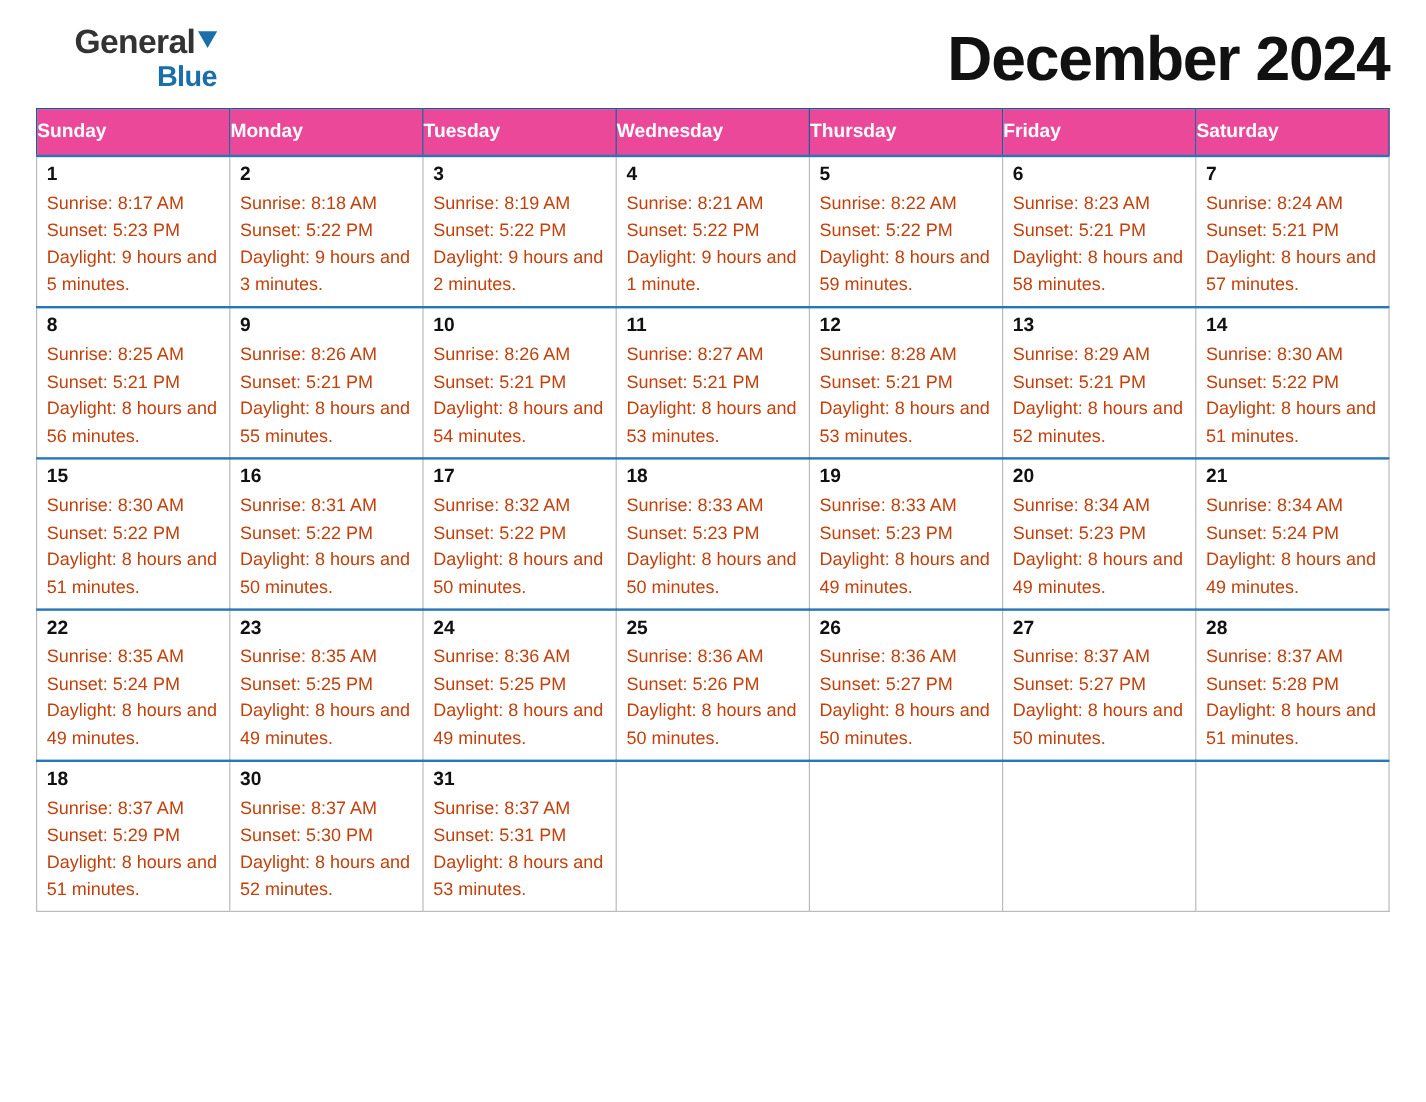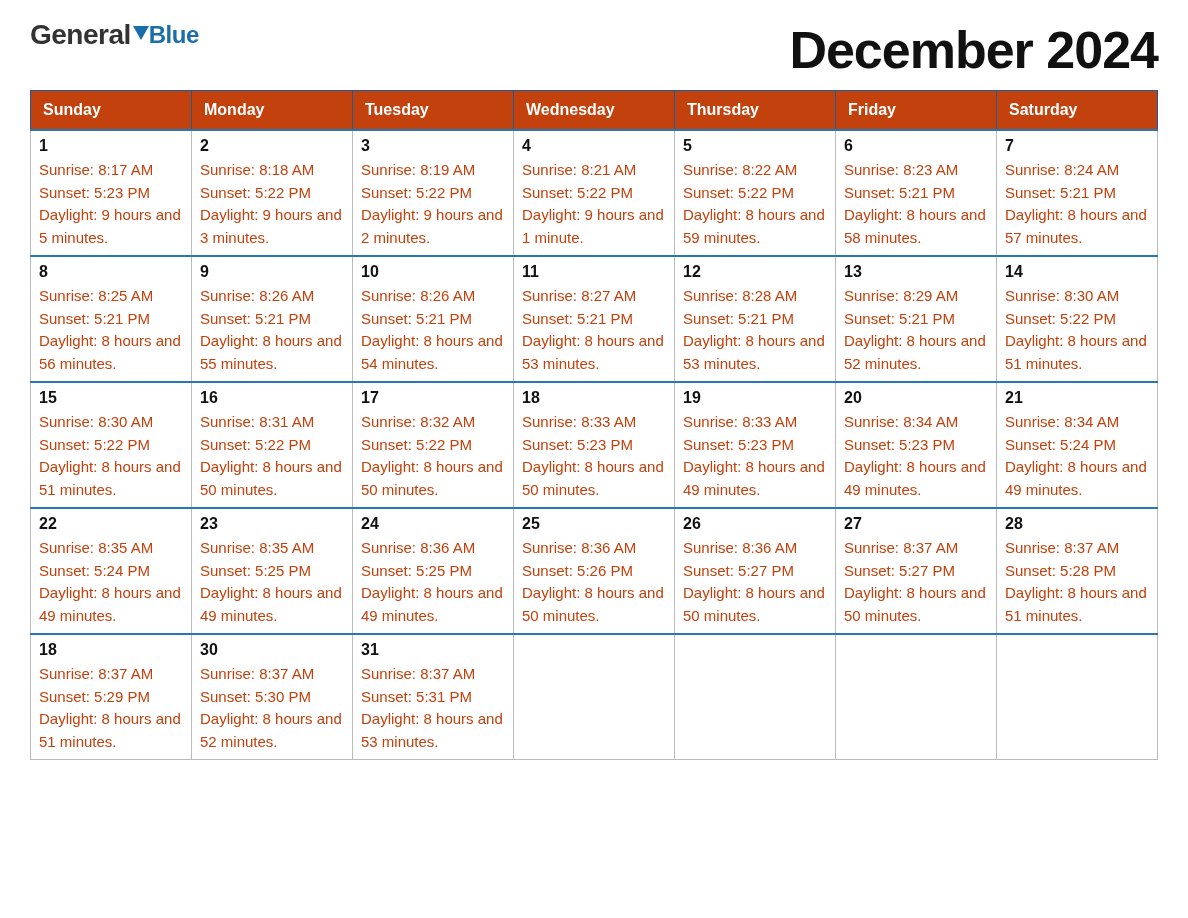--- a/index.html
+++ b/index.html
@@ -11,22 +11,23 @@
       min-height: 918px;
     }
     .header {
       display: flex;
       justify-content: space-between;
       align-items: flex-start;
       margin-bottom: 10px;
     }
     .logo {
       display: flex;
-      flex-direction: row;
-      align-items: center;
+      flex-direction: column;
+      align-items: flex-end;
+      margin-left: 32px;
     }
     .logo-general {
       font-size: 28px;
       font-weight: bold;
       color: #333;
       letter-spacing: -0.5px;
     }
     .logo-blue {
       font-size: 24px;
       font-weight: bold;
@@ -58,25 +59,25 @@
       font-size: 22px;
       color: #333;
       margin-top: 2px;
     }
     .calendar {
       width: 100%;
       border-collapse: collapse;
       margin-top: 10px;
     }
     .calendar thead tr th {
-      background-color: #c2410c;
+      background-color: #ec4899;
       color: #fff;
       font-size: 16px;
       font-weight: bold;
-      padding: 10px 12px;
+      padding: 10px 0;
       text-align: left;
       border: 1px solid #1a5c96;
     }
     .calendar tbody tr td {
       vertical-align: top;
       padding: 6px 8px;
       border: 1px solid #bbb;
       font-size: 13px;
       color: #222;
       min-height: 100px;

